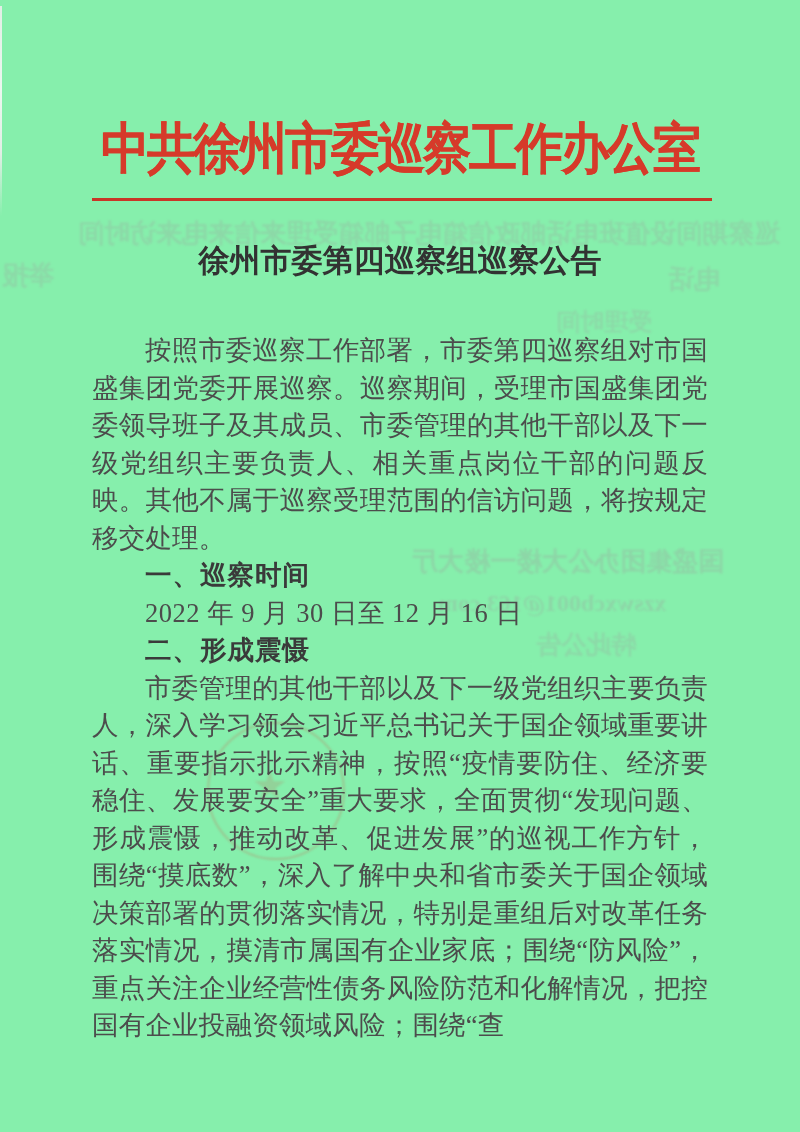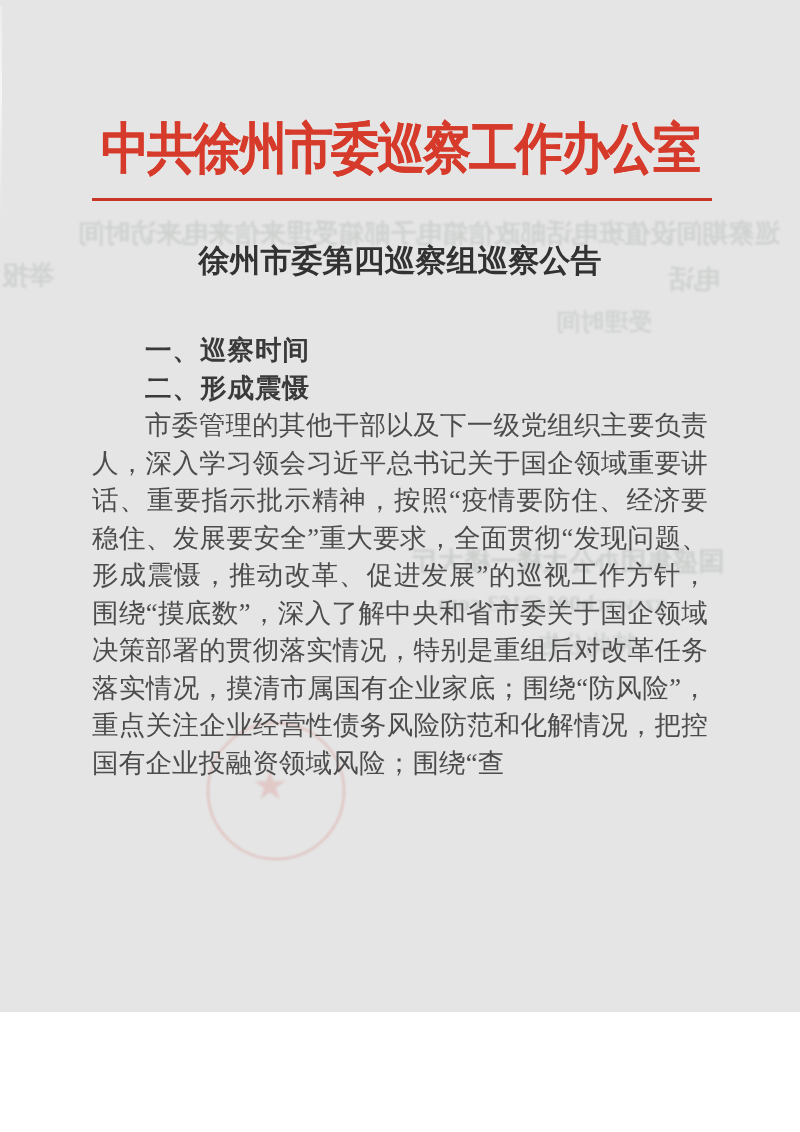--- a/index.html
+++ b/index.html
@@ -1,20 +1,20 @@
 <!DOCTYPE html>
 <html><head>
 <meta charset="utf-8">
 <style>
   html, body { margin: 0; padding: 0; background: #ffffff; }
   .sheet {
     position: relative;
     width: 800px;
-    height: 1012px;
-    background: #e5e5e5;
+    height: 1132px;
+    background: #86efac;
     overflow: hidden;
     font-family: "Liberation Serif", "DejaVu Serif", serif;
   }
 
   
   .letterhead {
     position: absolute;
     top: 112px;
     left: 0;
     width: 800px;
@@ -141,18 +141,20 @@
 
   <div class="stamp-circle"></div>
   <div class="stamp-star">★</div>
 
   <div class="letterhead">中共徐州市委巡察工作办公室</div>
   <div class="red-rule"></div>
 
   <div class="doc-title">徐州市委第四巡察组巡察公告</div>
 
   <div class="body-block">
+    <p class="para">按照市委巡察工作部署，市委第四巡察组对市国盛集团党委开展巡察。巡察期间，受理市国盛集团党委领导班子及其成员、市委管理的其他干部以及下一级党组织主要负责人、相关重点岗位干部的问题反映。其他不属于巡察受理范围的信访问题，将按规定移交处理。</p>
     <p class="heading">一、巡察时间</p>
+    <p class="date-line">2022 年 9 月 30 日至 12 月 16 日</p>
     <p class="heading">二、形成震慑</p>
     <p class="para">市委管理的其他干部以及下一级党组织主要负责人，深入学习领会习近平总书记关于国企领域重要讲话、重要指示批示精神，按照“疫情要防住、经济要稳住、发展要安全”重大要求，全面贯彻“发现问题、形成震慑，推动改革、促进发展”的巡视工作方针，围绕“摸底数”，深入了解中央和省市委关于国企领域决策部署的贯彻落实情况，特别是重组后对改革任务落实情况，摸清市属国有企业家底；围绕“防风险”，重点关注企业经营性债务风险防范和化解情况，把控国有企业投融资领域风险；围绕“查</p>
   </div>
 
 </div>
 
 </body></html>

